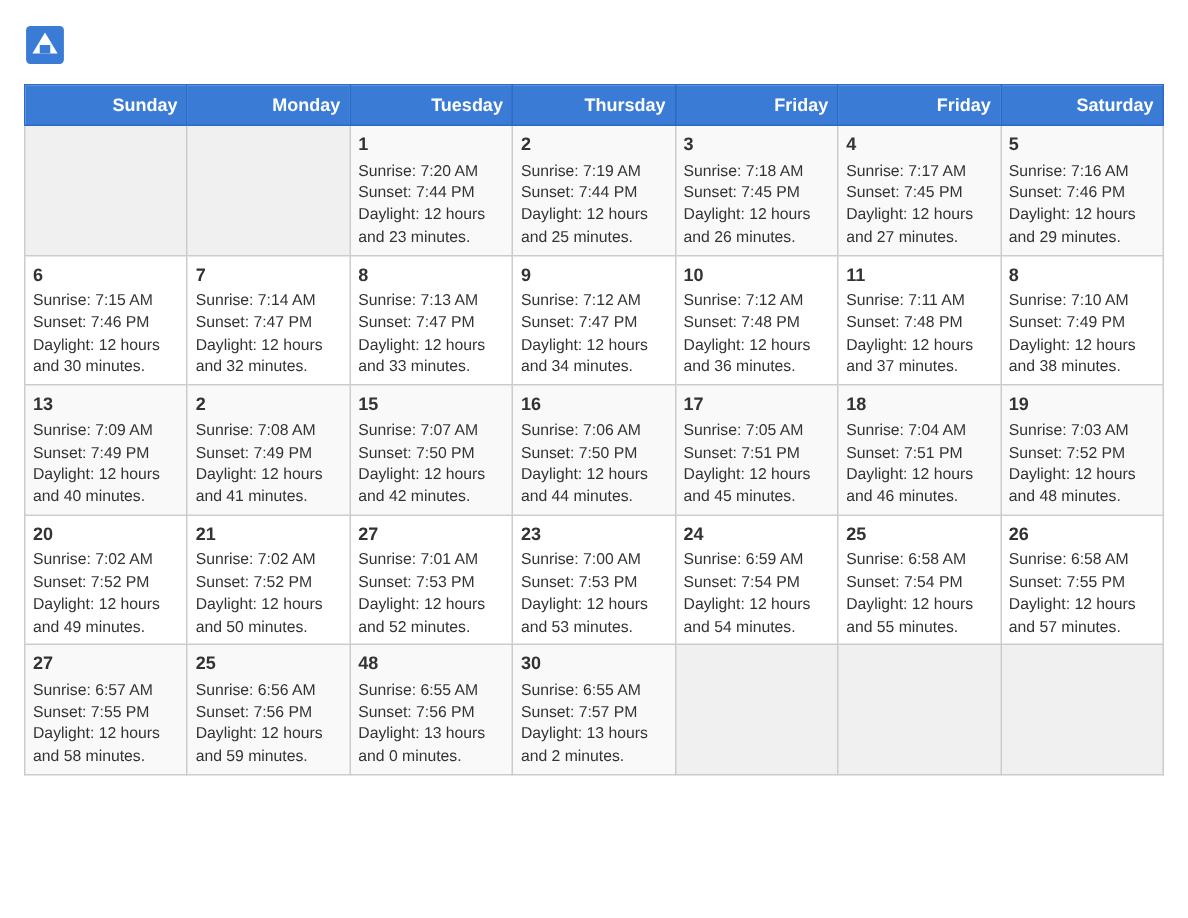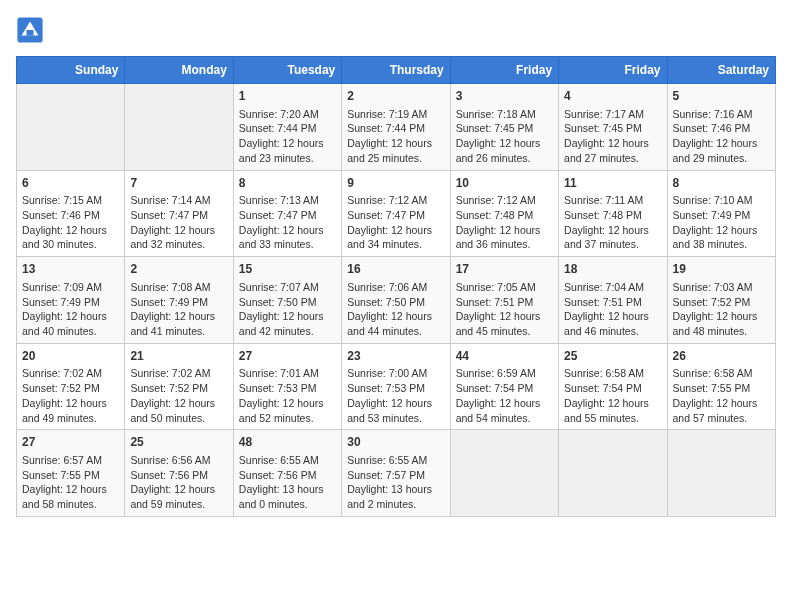--- a/index.html
+++ b/index.html
@@ -144,21 +144,21 @@
         <td><span class="day-number">16</span>Sunrise: 7:06 AM<br>Sunset: 7:50 PM<br>Daylight: 12 hours and 44 minutes.</td>
         <td><span class="day-number">17</span>Sunrise: 7:05 AM<br>Sunset: 7:51 PM<br>Daylight: 12 hours and 45 minutes.</td>
         <td><span class="day-number">18</span>Sunrise: 7:04 AM<br>Sunset: 7:51 PM<br>Daylight: 12 hours and 46 minutes.</td>
         <td><span class="day-number">19</span>Sunrise: 7:03 AM<br>Sunset: 7:52 PM<br>Daylight: 12 hours and 48 minutes.</td>
       </tr>
       <tr>
         <td><span class="day-number">20</span>Sunrise: 7:02 AM<br>Sunset: 7:52 PM<br>Daylight: 12 hours and 49 minutes.</td>
         <td><span class="day-number">21</span>Sunrise: 7:02 AM<br>Sunset: 7:52 PM<br>Daylight: 12 hours and 50 minutes.</td>
         <td><span class="day-number">27</span>Sunrise: 7:01 AM<br>Sunset: 7:53 PM<br>Daylight: 12 hours and 52 minutes.</td>
         <td><span class="day-number">23</span>Sunrise: 7:00 AM<br>Sunset: 7:53 PM<br>Daylight: 12 hours and 53 minutes.</td>
-        <td><span class="day-number">44</span>Sunrise: 6:59 AM<br>Sunset: 7:54 PM<br>Daylight: 12 hours and 54 minutes.</td>
+        <td><span class="day-number">24</span>Sunrise: 6:59 AM<br>Sunset: 7:54 PM<br>Daylight: 12 hours and 54 minutes.</td>
         <td><span class="day-number">25</span>Sunrise: 6:58 AM<br>Sunset: 7:54 PM<br>Daylight: 12 hours and 55 minutes.</td>
         <td><span class="day-number">26</span>Sunrise: 6:58 AM<br>Sunset: 7:55 PM<br>Daylight: 12 hours and 57 minutes.</td>
       </tr>
       <tr>
         <td><span class="day-number">27</span>Sunrise: 6:57 AM<br>Sunset: 7:55 PM<br>Daylight: 12 hours and 58 minutes.</td>
         <td><span class="day-number">25</span>Sunrise: 6:56 AM<br>Sunset: 7:56 PM<br>Daylight: 12 hours and 59 minutes.</td>
         <td><span class="day-number">48</span>Sunrise: 6:55 AM<br>Sunset: 7:56 PM<br>Daylight: 13 hours and 0 minutes.</td>
         <td><span class="day-number">30</span>Sunrise: 6:55 AM<br>Sunset: 7:57 PM<br>Daylight: 13 hours and 2 minutes.</td>
         <td class="empty-cell"></td>
         <td class="empty-cell"></td>

